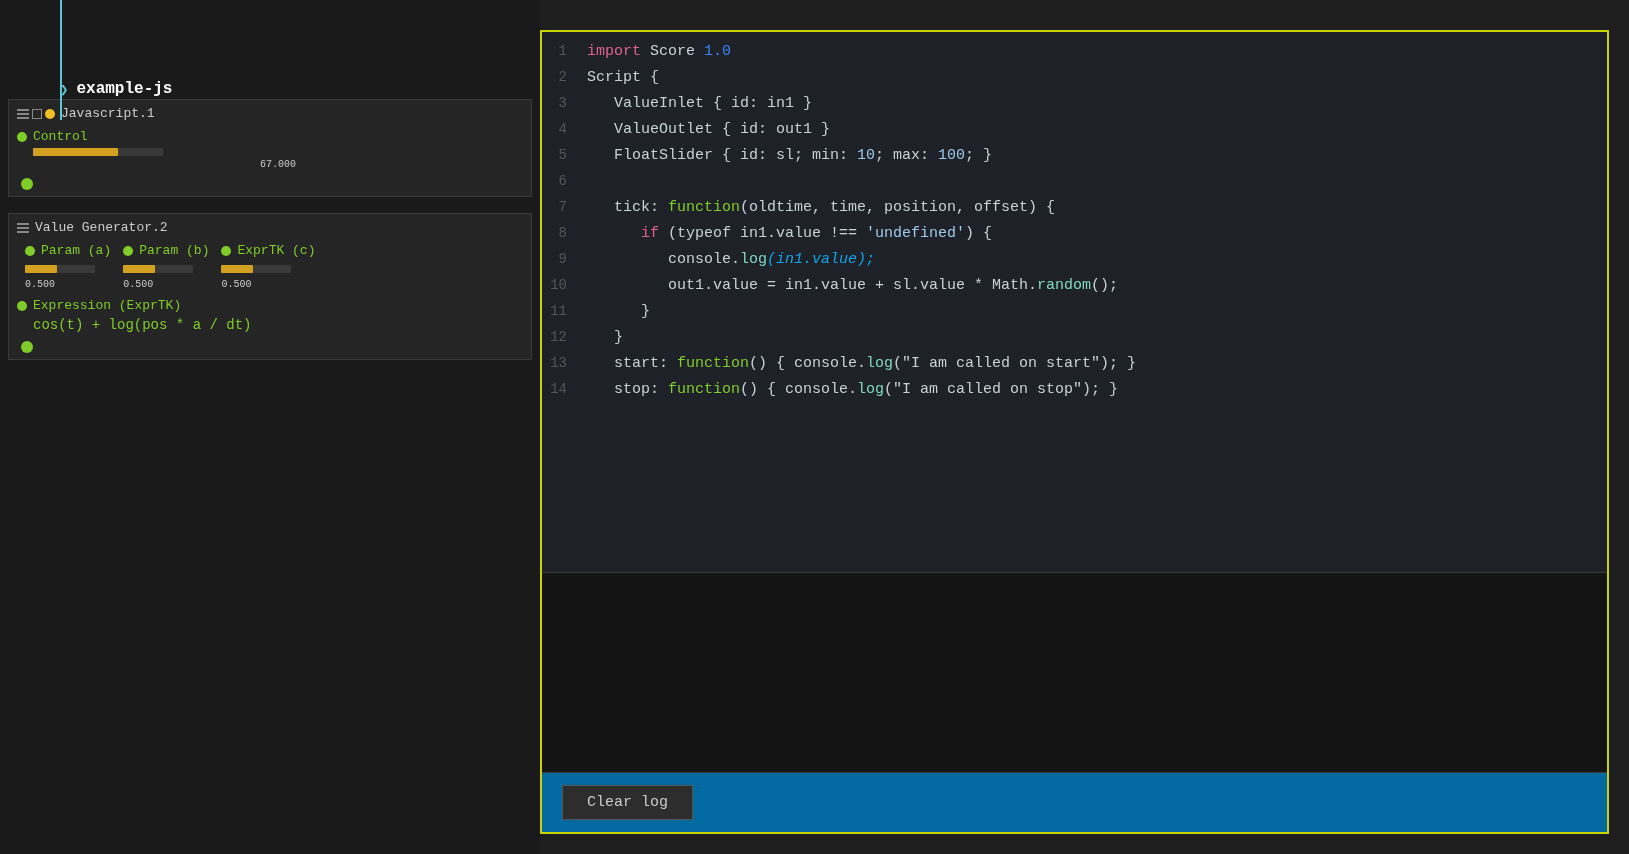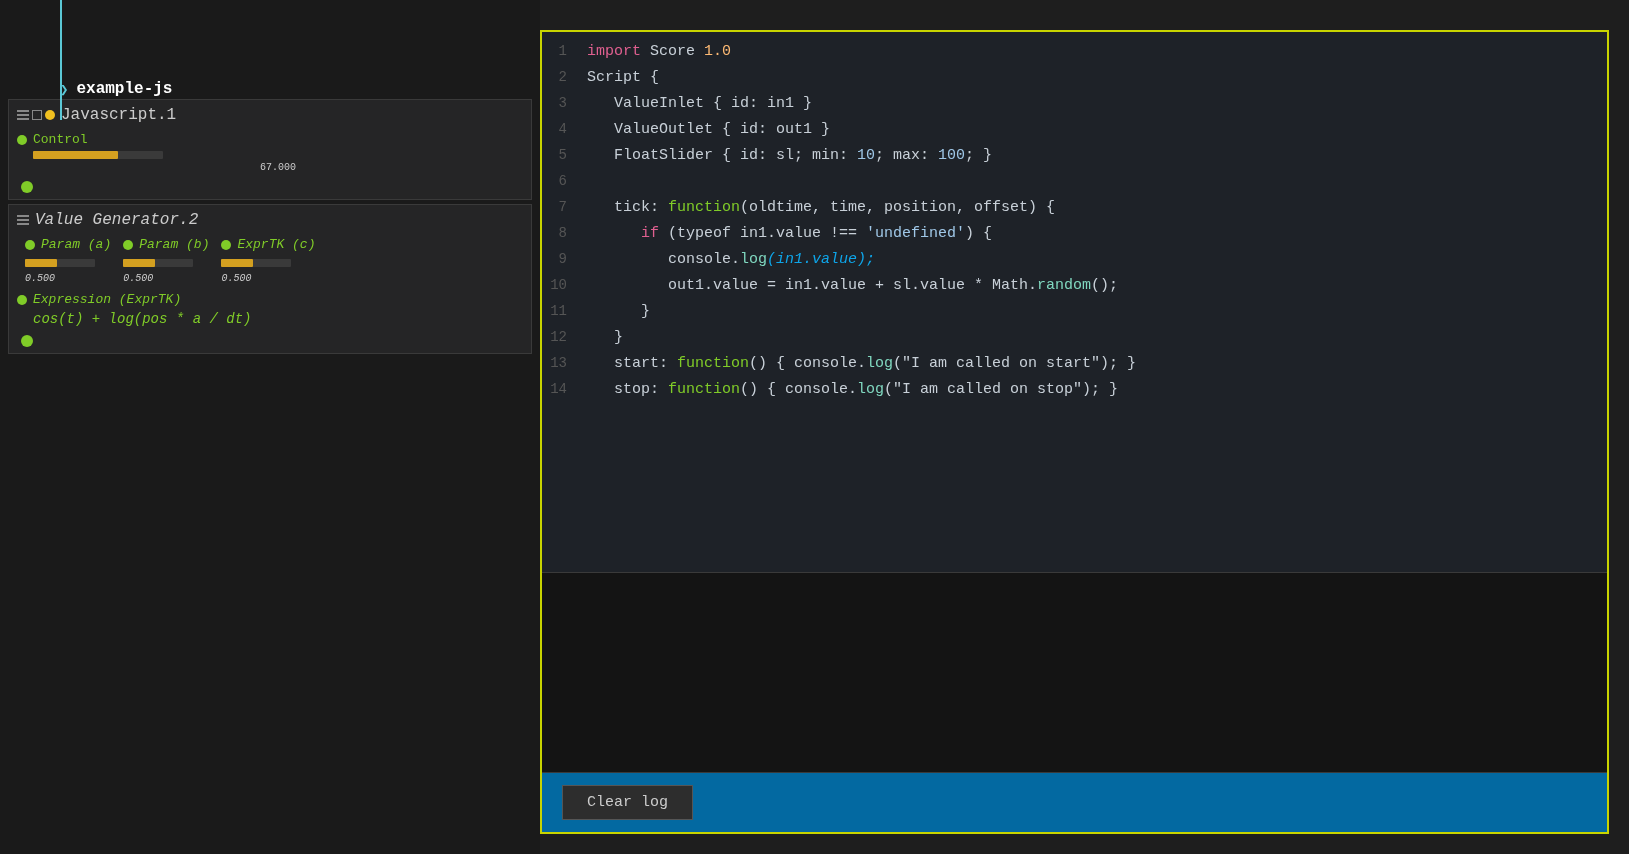--- a/index.html
+++ b/index.html
@@ -47,21 +47,21 @@
       border: 1px solid #3a3a3a;
       margin: 4px 8px;
       padding: 6px 8px;
     }
 
     .node-header {
       display: flex;
       align-items: center;
       gap: 6px;
       color: #ccc;
-      font-size: 16px;
+      font-size: 13px;
       margin-bottom: 8px;
     }
 
     .node-icons {
       display: flex;
       gap: 3px;
       align-items: center;
     }
 
     .icon-square {
@@ -299,21 +299,21 @@
     <div class="slider-container">
       <div class="slider-track">
         <div class="slider-fill" style="width: 65%"></div>
       </div>
       <div class="slider-value">67.000</div>
     </div>
 
     <div class="node-output-dot"></div>
   </div>
 
-  <div class="node-box" style="margin-top: 0; font-style: italic;">
+  <div class="node-box" style="margin-top: 12px;">
     <div class="node-header">
       <div class="icon-lines">
         <span></span>
           <span></span>
           <span></span>
       </div>
       <span>Value Generator.2</span>
     </div>
 
     <div class="params-grid">
@@ -359,21 +359,21 @@
     <div class="expression-value">cos(t) + log(pos * a / dt)</div>
 
     <div class="node-output-dot"></div>
   </div>
 </div>
 
 <div class="right-panel">
   <div class="code-area" id="code-area">
       <div class="code-line">
         <span class="line-number">1</span>
-        <span class="line-content"><span style="color: rgb(224, 96, 144);">import</span><span style="color: rgb(200, 208, 216);"> Score </span><span style="color: #fdba74;">1.0</span></span>
+        <span class="line-content"><span style="color: rgb(224, 96, 144);">import</span><span style="color: rgb(200, 208, 216);"> Score </span><span style="color: #3b82f6;">1.0</span></span>
       </div>
       <div class="code-line">
         <span class="line-number">2</span>
         <span class="line-content"><span style="color: rgb(200, 208, 216);">Script {</span></span>
       </div>
       <div class="code-line">
         <span class="line-number">3</span>
         <span class="line-content"><span style="color: rgb(200, 208, 216);">   ValueInlet { id: in1 }</span></span>
       </div>
       <div class="code-line">

